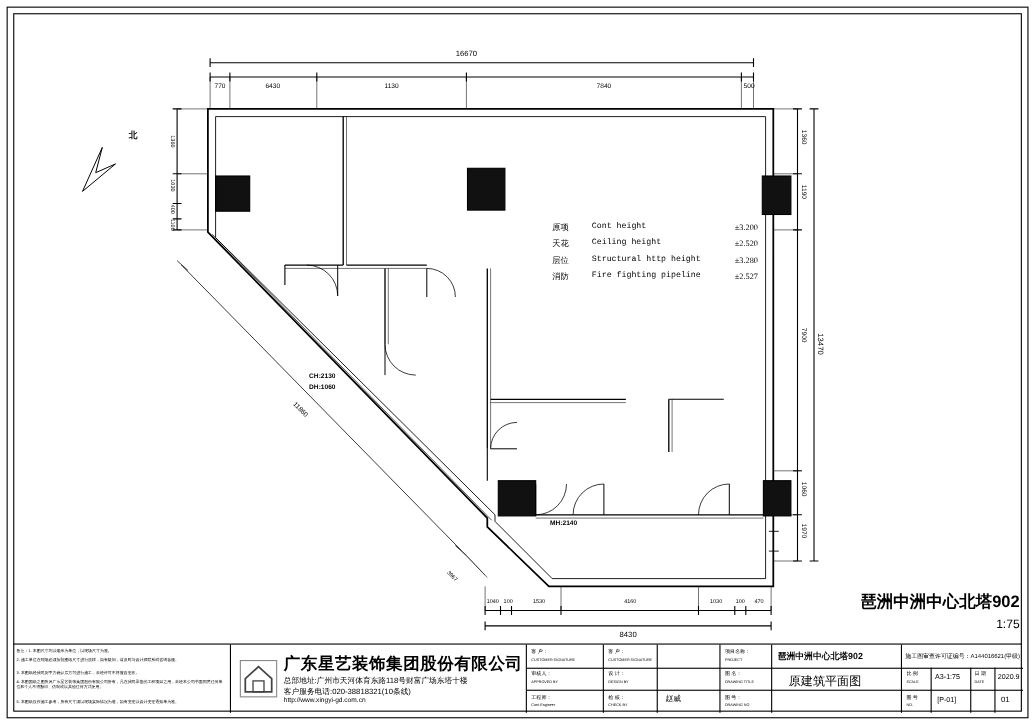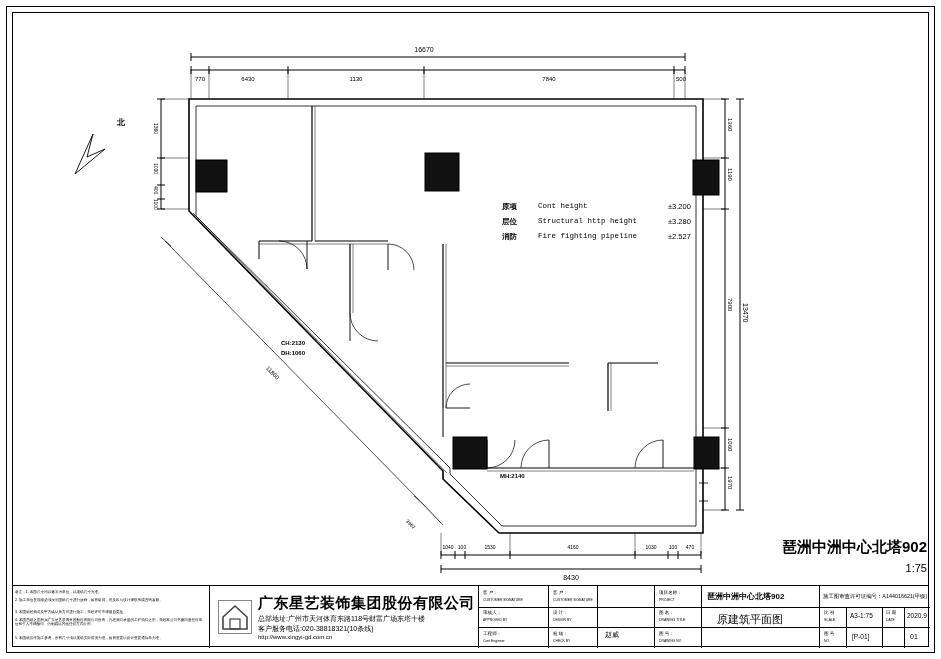--- a/index.html
+++ b/index.html
@@ -20,23 +20,23 @@
   .t{position:absolute;font-size:7px;line-height:1;white-space:nowrap;}
   .t6{font-size:6px;}
   .t5{font-size:5px;}
   .t8{font-size:8px;}
   .b{font-weight:bold;}
   .vert{writing-mode:vertical-rl;text-orientation:mixed;}
 
   
   #spec{left:489px;top:188px;width:200px;height:78px;}
   #spec .row{position:relative;height:15px;font-size:7.5px;}
-  #spec .cn{position:absolute;left:0;top:1px;font-size:7.5px;font-weight:bold;}
+  #spec .cn{position:absolute;left:0;top:1px;font-size:7.5px;}
   #spec .en{position:absolute;left:36px;top:1px;font-size:7.5px;font-family:"Liberation Mono",monospace;}
-  #spec .vl{position:absolute;left:166px;top:1px;font-size:7.5px;font-family:Liberation Sans, sans-serif;}
+  #spec .vl{position:absolute;left:166px;top:1px;font-size:7.5px;font-family:Liberation Serif, serif;}
 
   
   #plan-title{right:14px;top:538px;font-size:15px;font-weight:bold;}
   #plan-scale{right:14px;top:562px;font-size:11px;}
 
   
   #titleblock{left:12px;top:585px;width:917px;height:62px;border-top:1px solid #000;box-sizing:border-box;}
   #notes{left:0;top:0;width:197px;height:62px;}
   #notes .nt{position:absolute;left:3px;font-size:3.6px;line-height:1.25;width:190px;color:#000;}
   #company{left:197px;top:0;width:269px;height:62px;border-left:1px solid #000;}
@@ -243,20 +243,25 @@
 
     <div class="t8 b" style="position:absolute;left:104px;top:104px;">北</div>
 
     <div id="spec" class="abs">
       <div class="row">
         <span class="cn">原项</span>
         <span class="en">Cont height</span>
         <span class="vl">±3.200</span>
       </div>
       <div class="row">
+        <span class="cn">天花</span>
+        <span class="en">Ceiling height</span>
+        <span class="vl">±2.520</span>
+      </div>
+      <div class="row">
         <span class="cn">层位</span>
         <span class="en">Structural http height</span>
         <span class="vl">±3.280</span>
       </div>
       <div class="row">
         <span class="cn">消防</span>
         <span class="en">Fire fighting pipeline</span>
         <span class="vl">±2.527</span>
       </div>
     </div>

